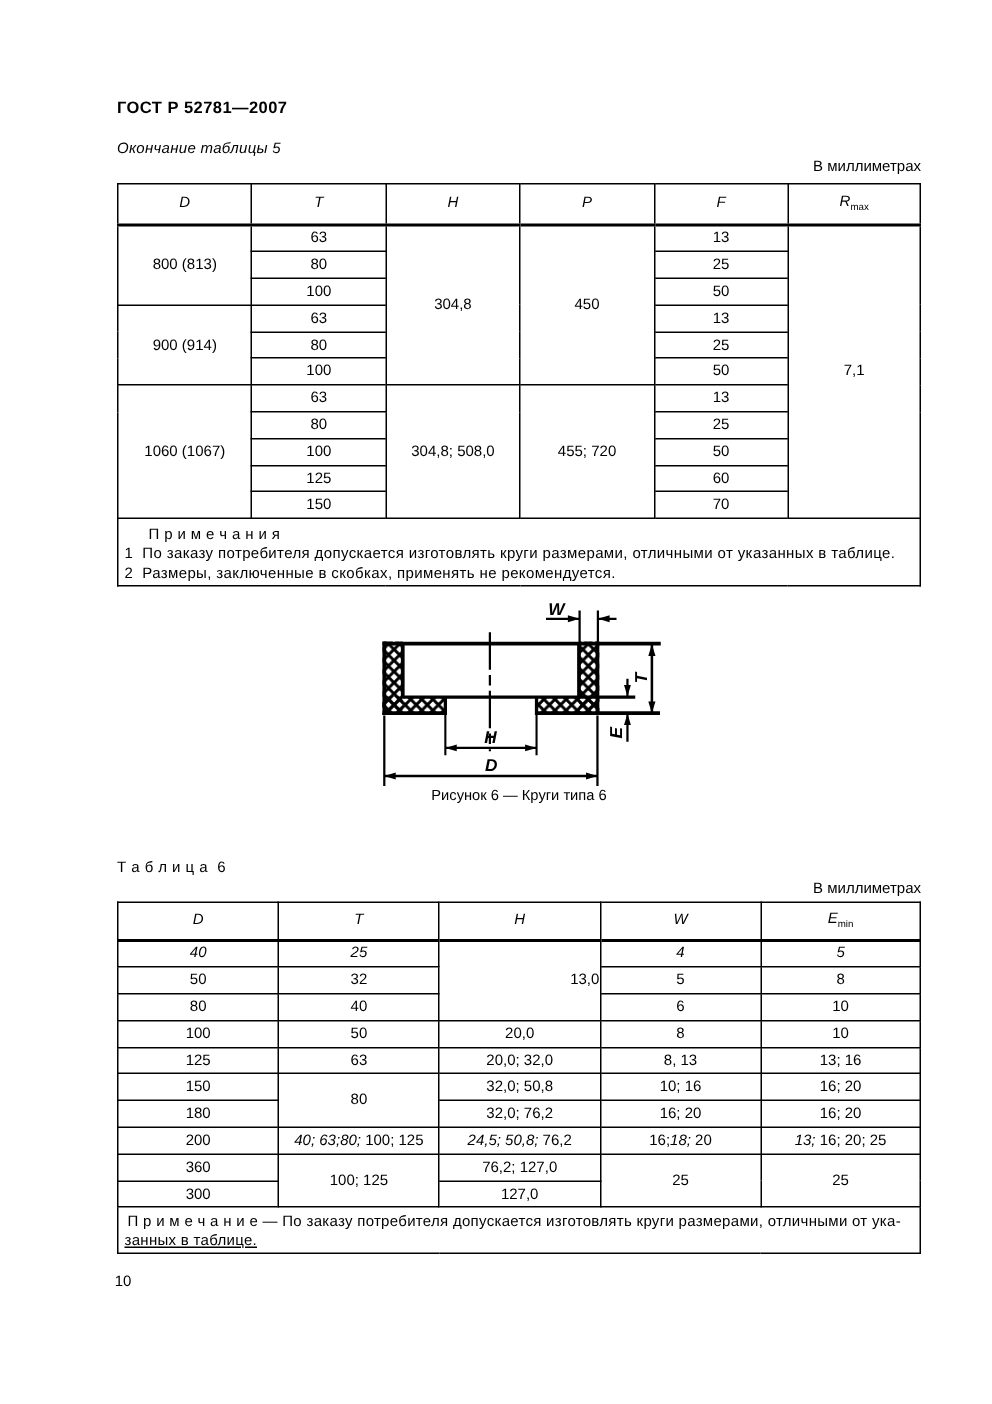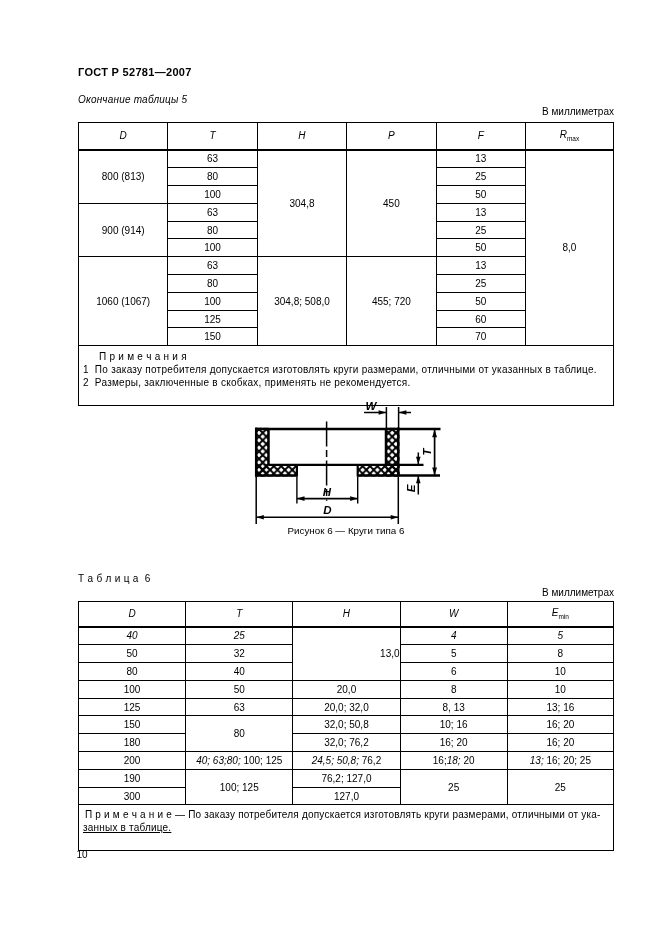--- a/index.html
+++ b/index.html
@@ -8,21 +8,21 @@
 .abs{position:absolute;}
 table{border-collapse:collapse;table-layout:fixed;}
 td{border:1px solid #000;text-align:center;vertical-align:middle;font-size:10px;padding:0;line-height:1.1;}
 .hd td{border-bottom:2px solid #000;font-style:italic;}
 .t1{width:536px;border:1.5px solid #000;}
 .t1 td{height:16.8px;}
 .t1 .hd td{height:25.5px;}
 .t2{width:536px;border:1.5px solid #000;}
 .t2 td{height:16.8px;}
 .t2 .hd td{height:23.5px;}
-.notes{text-align:left;font-size:10px;letter-spacing:0.25px;padding:4px 4px 16px 4px;line-height:13px;}
+.notes{text-align:left;font-size:10px;letter-spacing:0.25px;padding:4px 4px 1px 4px;line-height:13px;}
 sub{font-size:6.5px;font-style:normal;}
 </style>
 </head>
 <body>
 <div id="page">
 
 <div class="abs" style="left:78px;top:65.5px;font-size:11px;font-weight:bold;letter-spacing:0.3px;">ГОСТ Р 52781—2007</div>
 
 <div class="abs" style="left:78px;top:94px;font-size:10px;font-style:italic;letter-spacing:0.2px;text-align:right;">Окончание таблицы 5</div>
 
@@ -47,21 +47,21 @@
           <td>F</td>
           <td>R<sub>max</sub></td>
         </tr>
 
 <tr>
           <td rowspan="3">800 (813)</td>
           <td>63</td>
           <td rowspan="6">304,8</td>
           <td rowspan="6">450</td>
           <td>13</td>
-          <td rowspan="11">8,0</td>
+          <td rowspan="11">7,1</td>
         </tr>
 <tr>
           <td>80</td>
           <td>25</td>
         </tr>
 <tr>
           <td>100</td>
           <td>50</td>
         </tr>
 
@@ -261,21 +261,21 @@
 
 <tr>
           <td>200</td>
           <td><i>40; 63;80;</i> 100; 125</td>
           <td><i>24,5; 50,8;</i> 76,2</td>
           <td>16;<i>18;</i> 20</td>
           <td><i>13;</i> 16; 20; 25</td>
         </tr>
 
 <tr>
-          <td>190</td>
+          <td>360</td>
           <td rowspan="2">100; 125</td>
           <td>76,2; 127,0</td>
           <td rowspan="2">25</td>
           <td rowspan="2">25</td>
         </tr>
 
 <tr>
           <td>300</td>
           <td>127,0</td>
         </tr>

